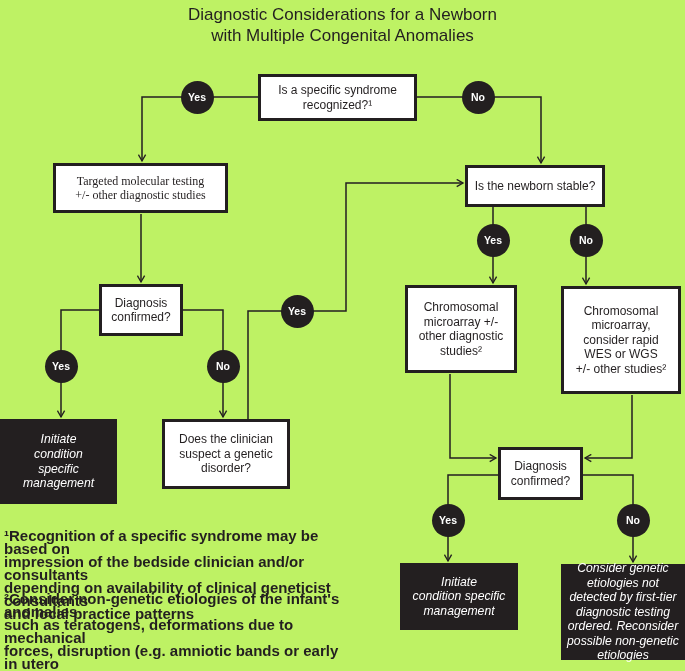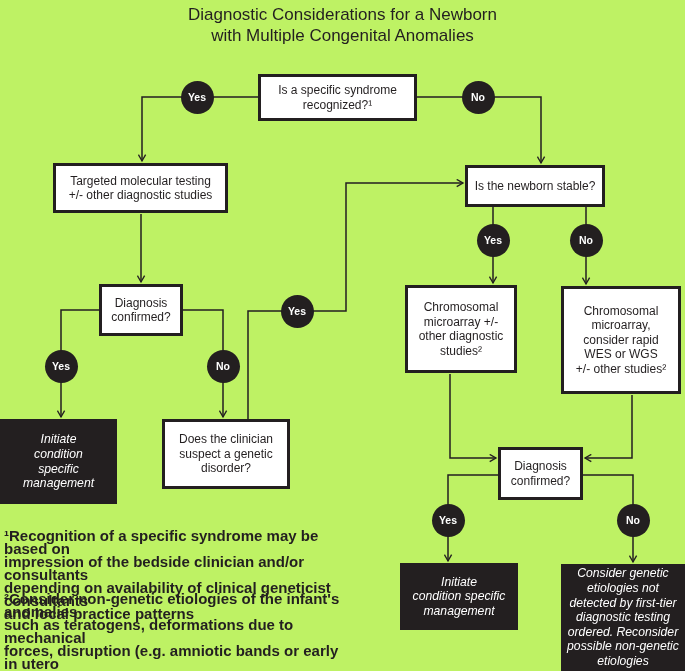--- a/index.html
+++ b/index.html
@@ -113,21 +113,21 @@
     <path d="M632,395 V458 H585" marker-end="url(#arrow)"></path>
     <path d="M498,475 H448 V561" marker-end="url(#arrow)"></path>
     <path d="M583,475 H633 V562" marker-end="url(#arrow)"></path>
   </svg>
 
   <div class="node" style="left:258px; top:74px; width:159px; height:47px;">
     <span class="txt">Is a specific syndrome
 recognized?¹</span>
   </div>
 
-  <div class="node" style="left:53px; top:163px; width:175px; height:50px;">
+  <div class="node" style="left:53px; top:163px; width:175px; height:50px;font-family:Liberation Serif, serif;">
     <span class="txt">Targeted molecular testing
 +/- other diagnostic studies</span>
   </div>
 
   <div class="node" style="left:99px; top:284px; width:84px; height:52px;">
     <span class="txt">Diagnosis
 confirmed?</span>
   </div>
 
   <div class="node" style="left:162px; top:419px; width:128px; height:70px;">
@@ -166,21 +166,21 @@
 specific
 management</span>
   </div>
 
   <div class="node terminal" style="left:400px; top:563px; width:118px; height:67px;">
     <span class="txt">Initiate
 condition specific
 management</span>
   </div>
 
-  <div class="node terminal" style="left:561px; top:564px; width:124px; height:107px;">
+  <div class="node terminal" style="left:561px; top:564px; width:124px; height:96px;">
     <span class="txt">Consider genetic
 etiologies not
 detected by first-tier
 diagnostic testing
 ordered. Reconsider
 possible non-genetic
 etiologies</span>
   </div>
 
   <div class="decision-circle" style="left:180.5px; top:80.5px;">Yes</div>

